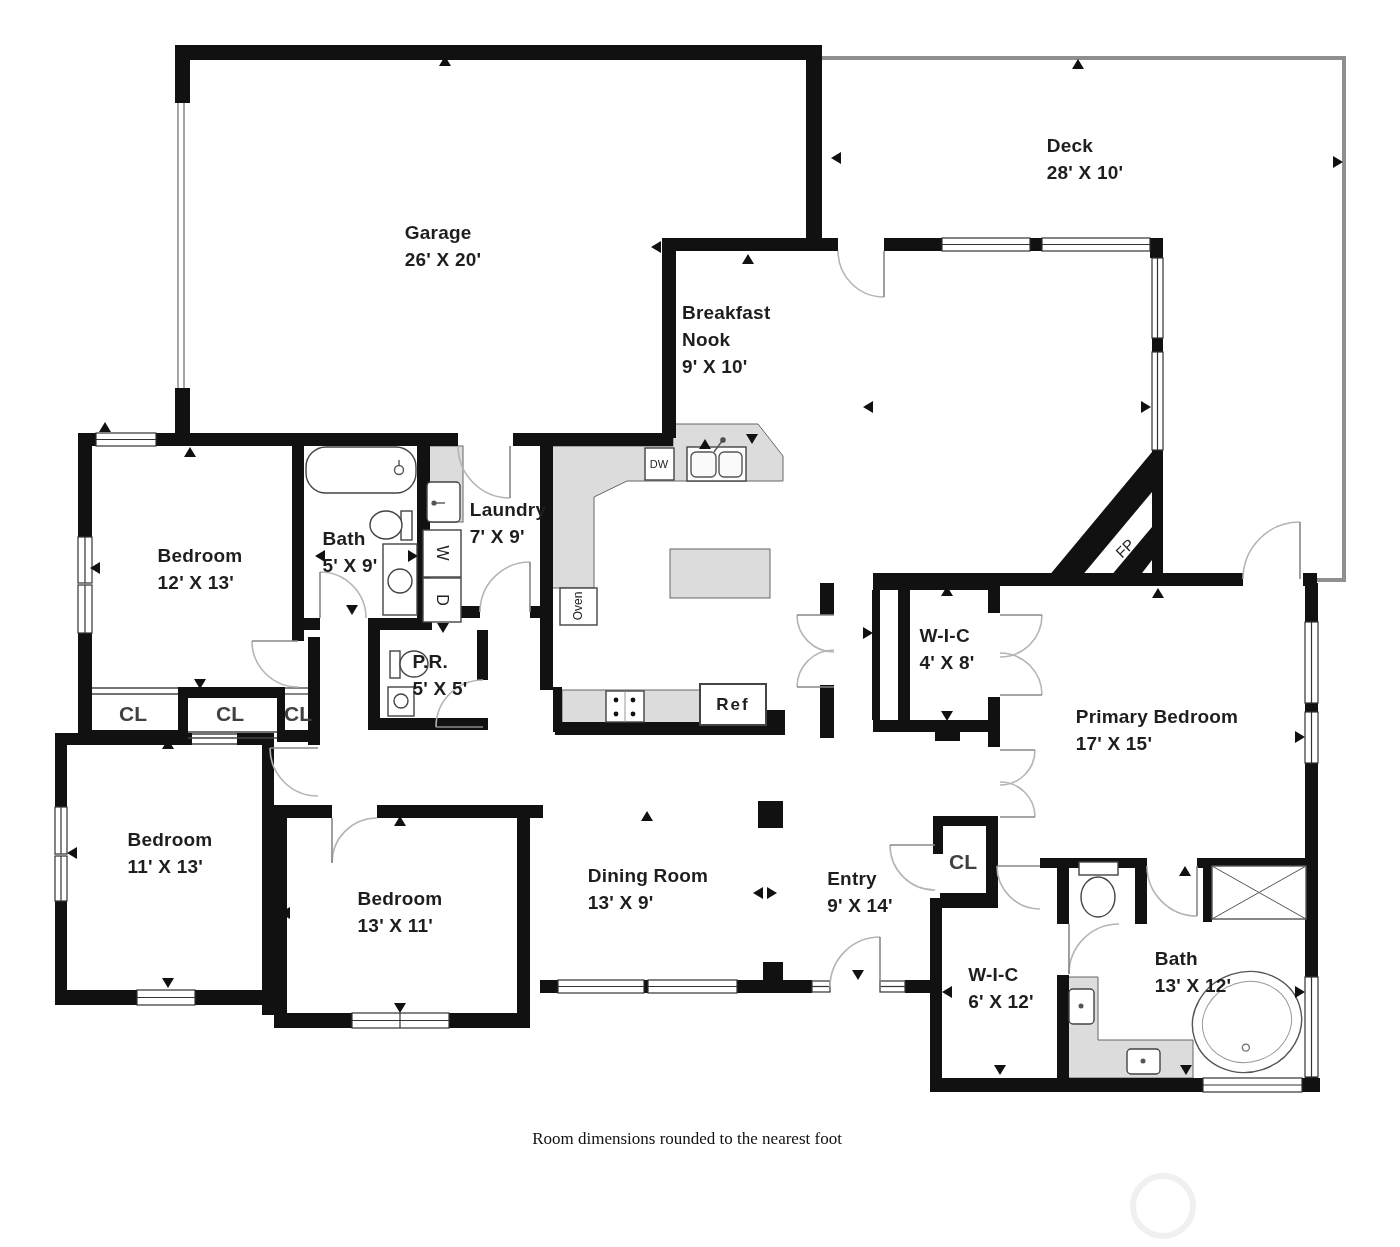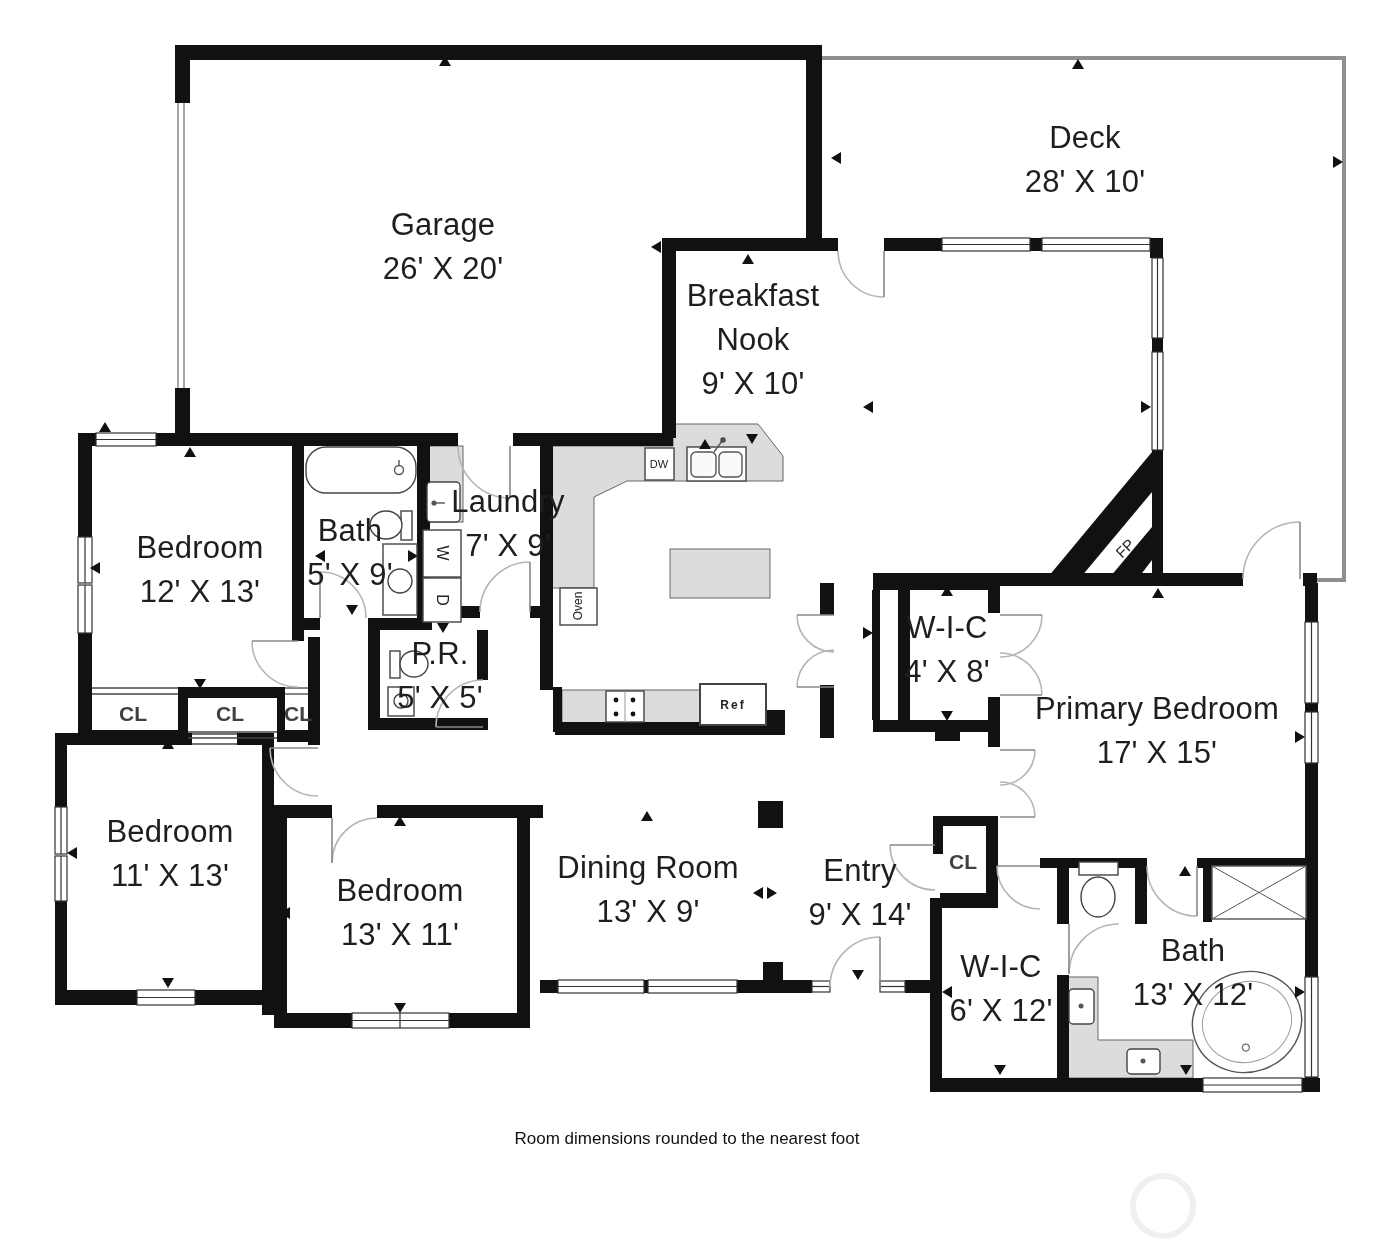--- a/index.html
+++ b/index.html
@@ -1,30 +1,30 @@
 <!DOCTYPE html>
 <html><head>
 <meta charset="utf-8">
 <style>
   html,body{margin:0;padding:0;background:#ffffff;}
   #plan{position:relative;width:1400px;height:1247px;background:#fff;overflow:hidden;
         font-family:"Liberation Sans", sans-serif;}
   #plan svg{position:absolute;left:0;top:0;}
-  .label{position:absolute;transform:translate(-50%,-50%);text-align:center;
-         font-size:31px;color:#1e1e1e;line-height:1.42;white-space:nowrap;letter-spacing:.2px;}
+  .label{position:absolute;transform:translate(-50%,-50%);
+         font-size:19px;color:#1e1e1e;line-height:1.42;white-space:nowrap;letter-spacing:.2px;font-weight:bold;}
   .label .dims{display:block;}
   .label.wrap{white-space:normal;width:142px;}
   .cl{position:absolute;transform:translate(-50%,-50%);font-size:21px;color:#404040;font-weight:bold;}
   .fix{position:absolute;transform:translate(-50%,-50%);color:#222;}
   .fix.dw{font-size:11px;}
-  .fix.ref{font-size:12px;font-weight:700;letter-spacing:2px;}
+  .fix.ref{font-size:17px;font-weight:700;letter-spacing:2px;}
   .fix.wd{font-size:16px;transform:translate(-50%,-50%) rotate(90deg);}
   .fix.oven{font-size:12px;transform:translate(-50%,-50%) rotate(-90deg);}
   .fix.fp{font-size:15px;transform:translate(-50%,-50%) rotate(-45deg);}
-  .footer{position:absolute;transform:translate(-50%,-50%);font-size:17px;color:#111;white-space:nowrap;}
+  .footer{position:absolute;transform:translate(-50%,-50%);font-size:17px;color:#111;white-space:nowrap;font-family:Liberation Serif, serif;}
 </style>
 </head>
 <body>
 
 <div id="plan">
 <svg width="1400" height="1247" viewBox="0 0 1400 1247">
 
   <g>
     <polyline points="822,58 1344,58 1344,580 1317,580" fill="none" stroke="#8f8f8f" stroke-width="4"></polyline>
   </g>

